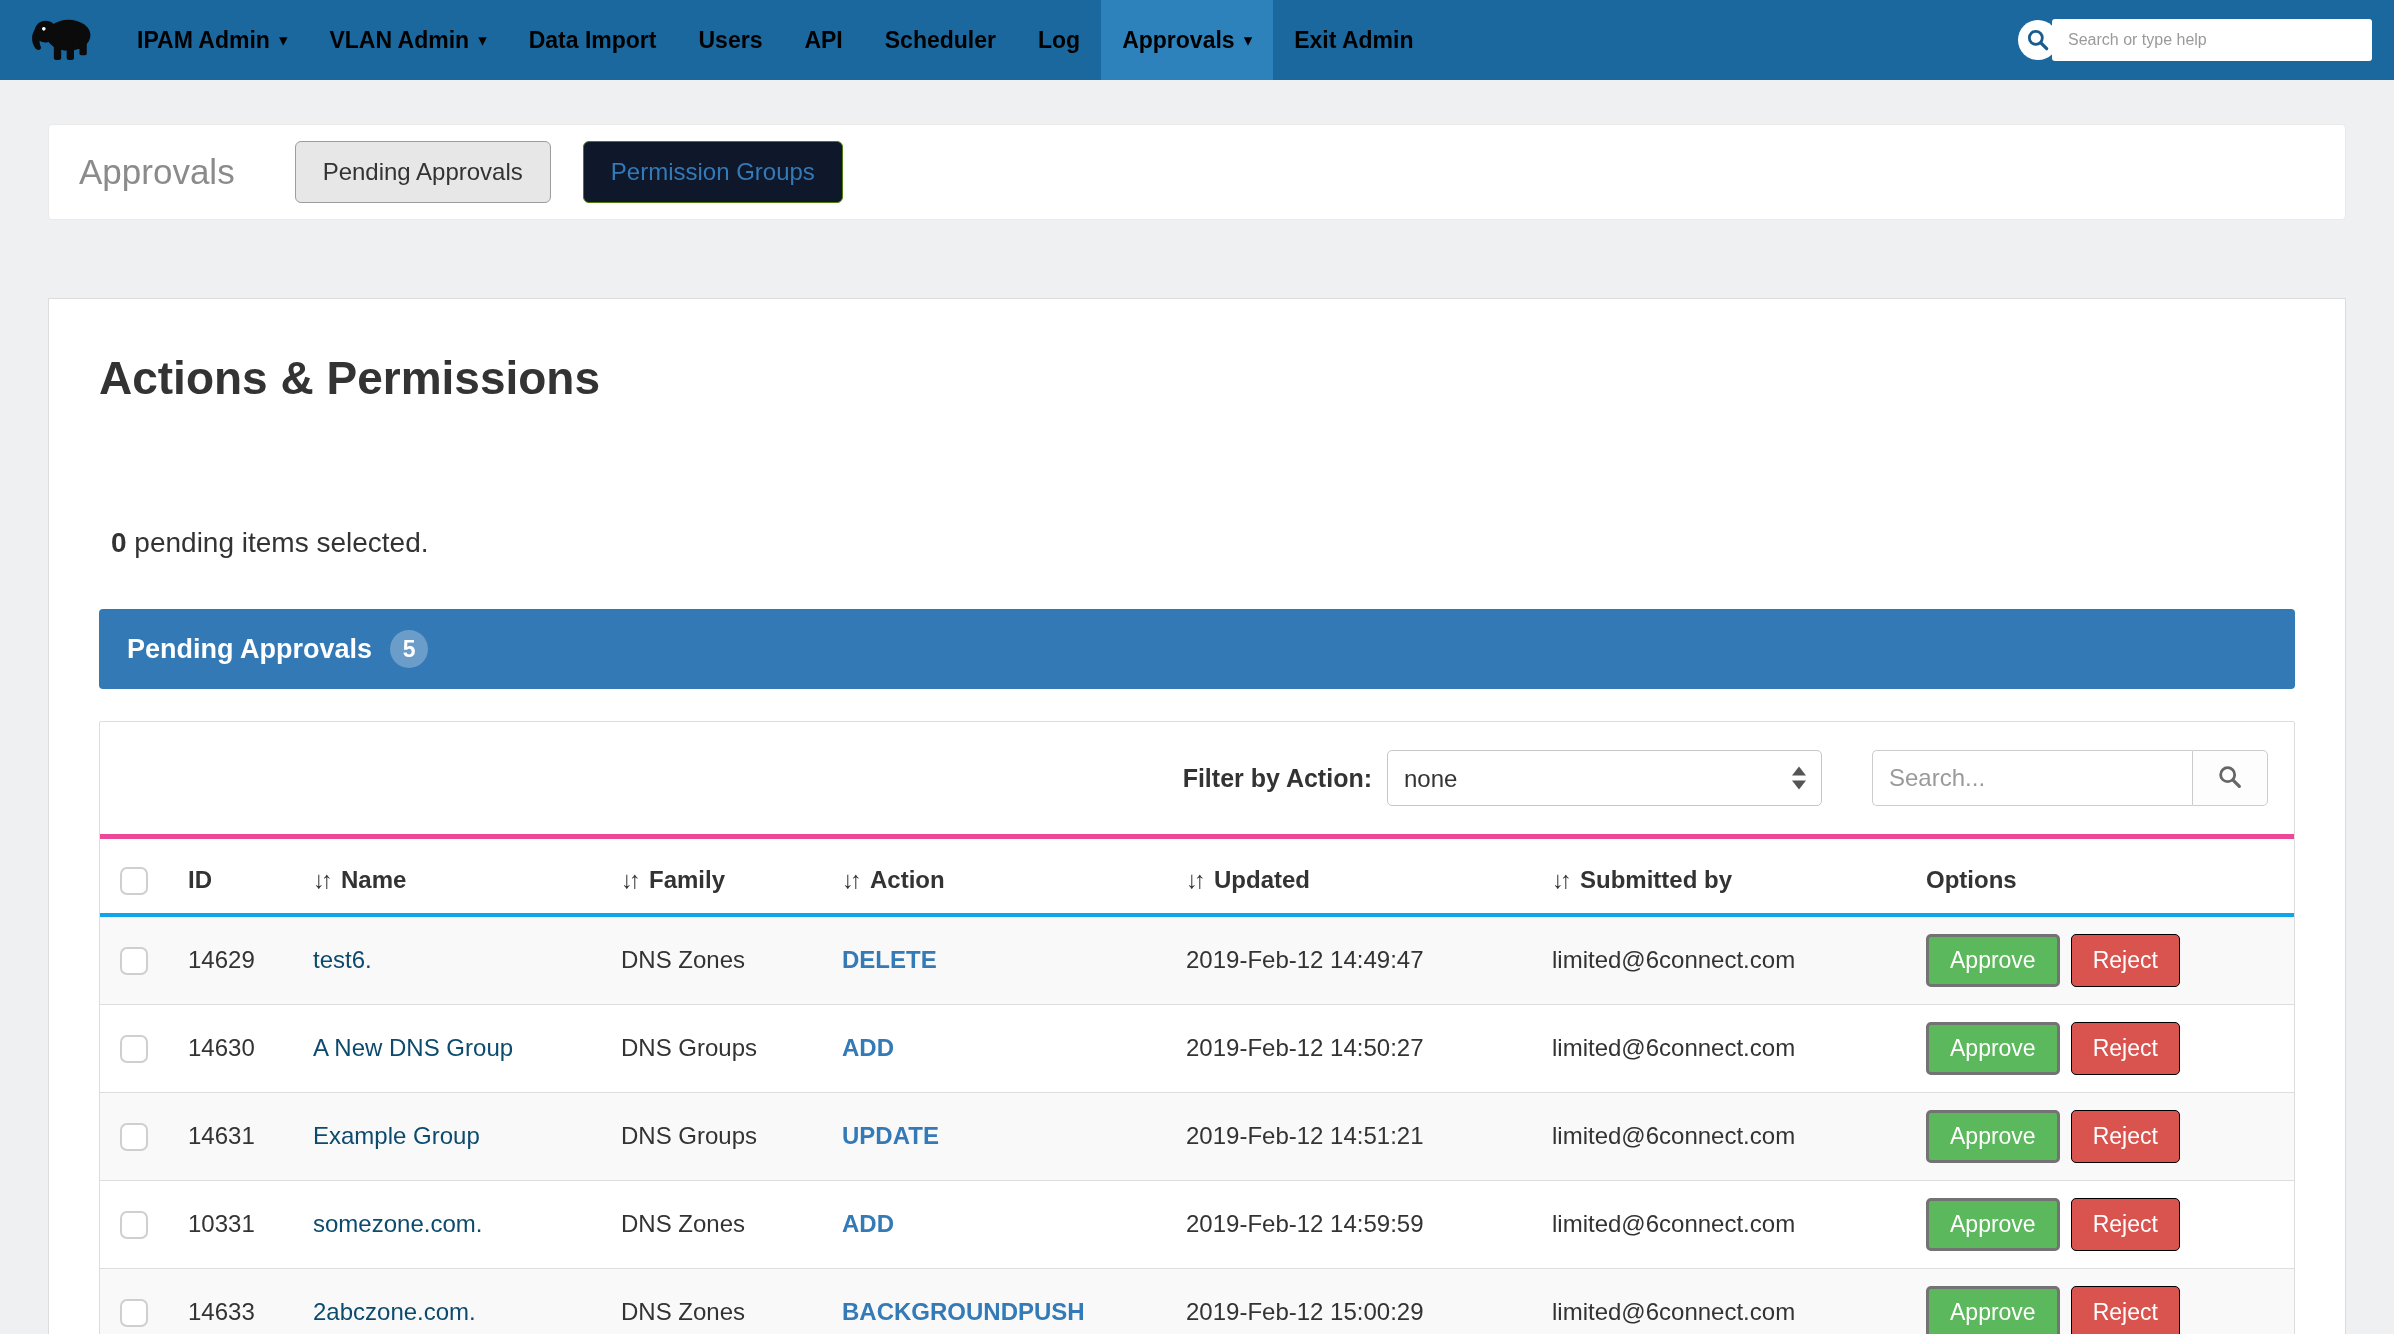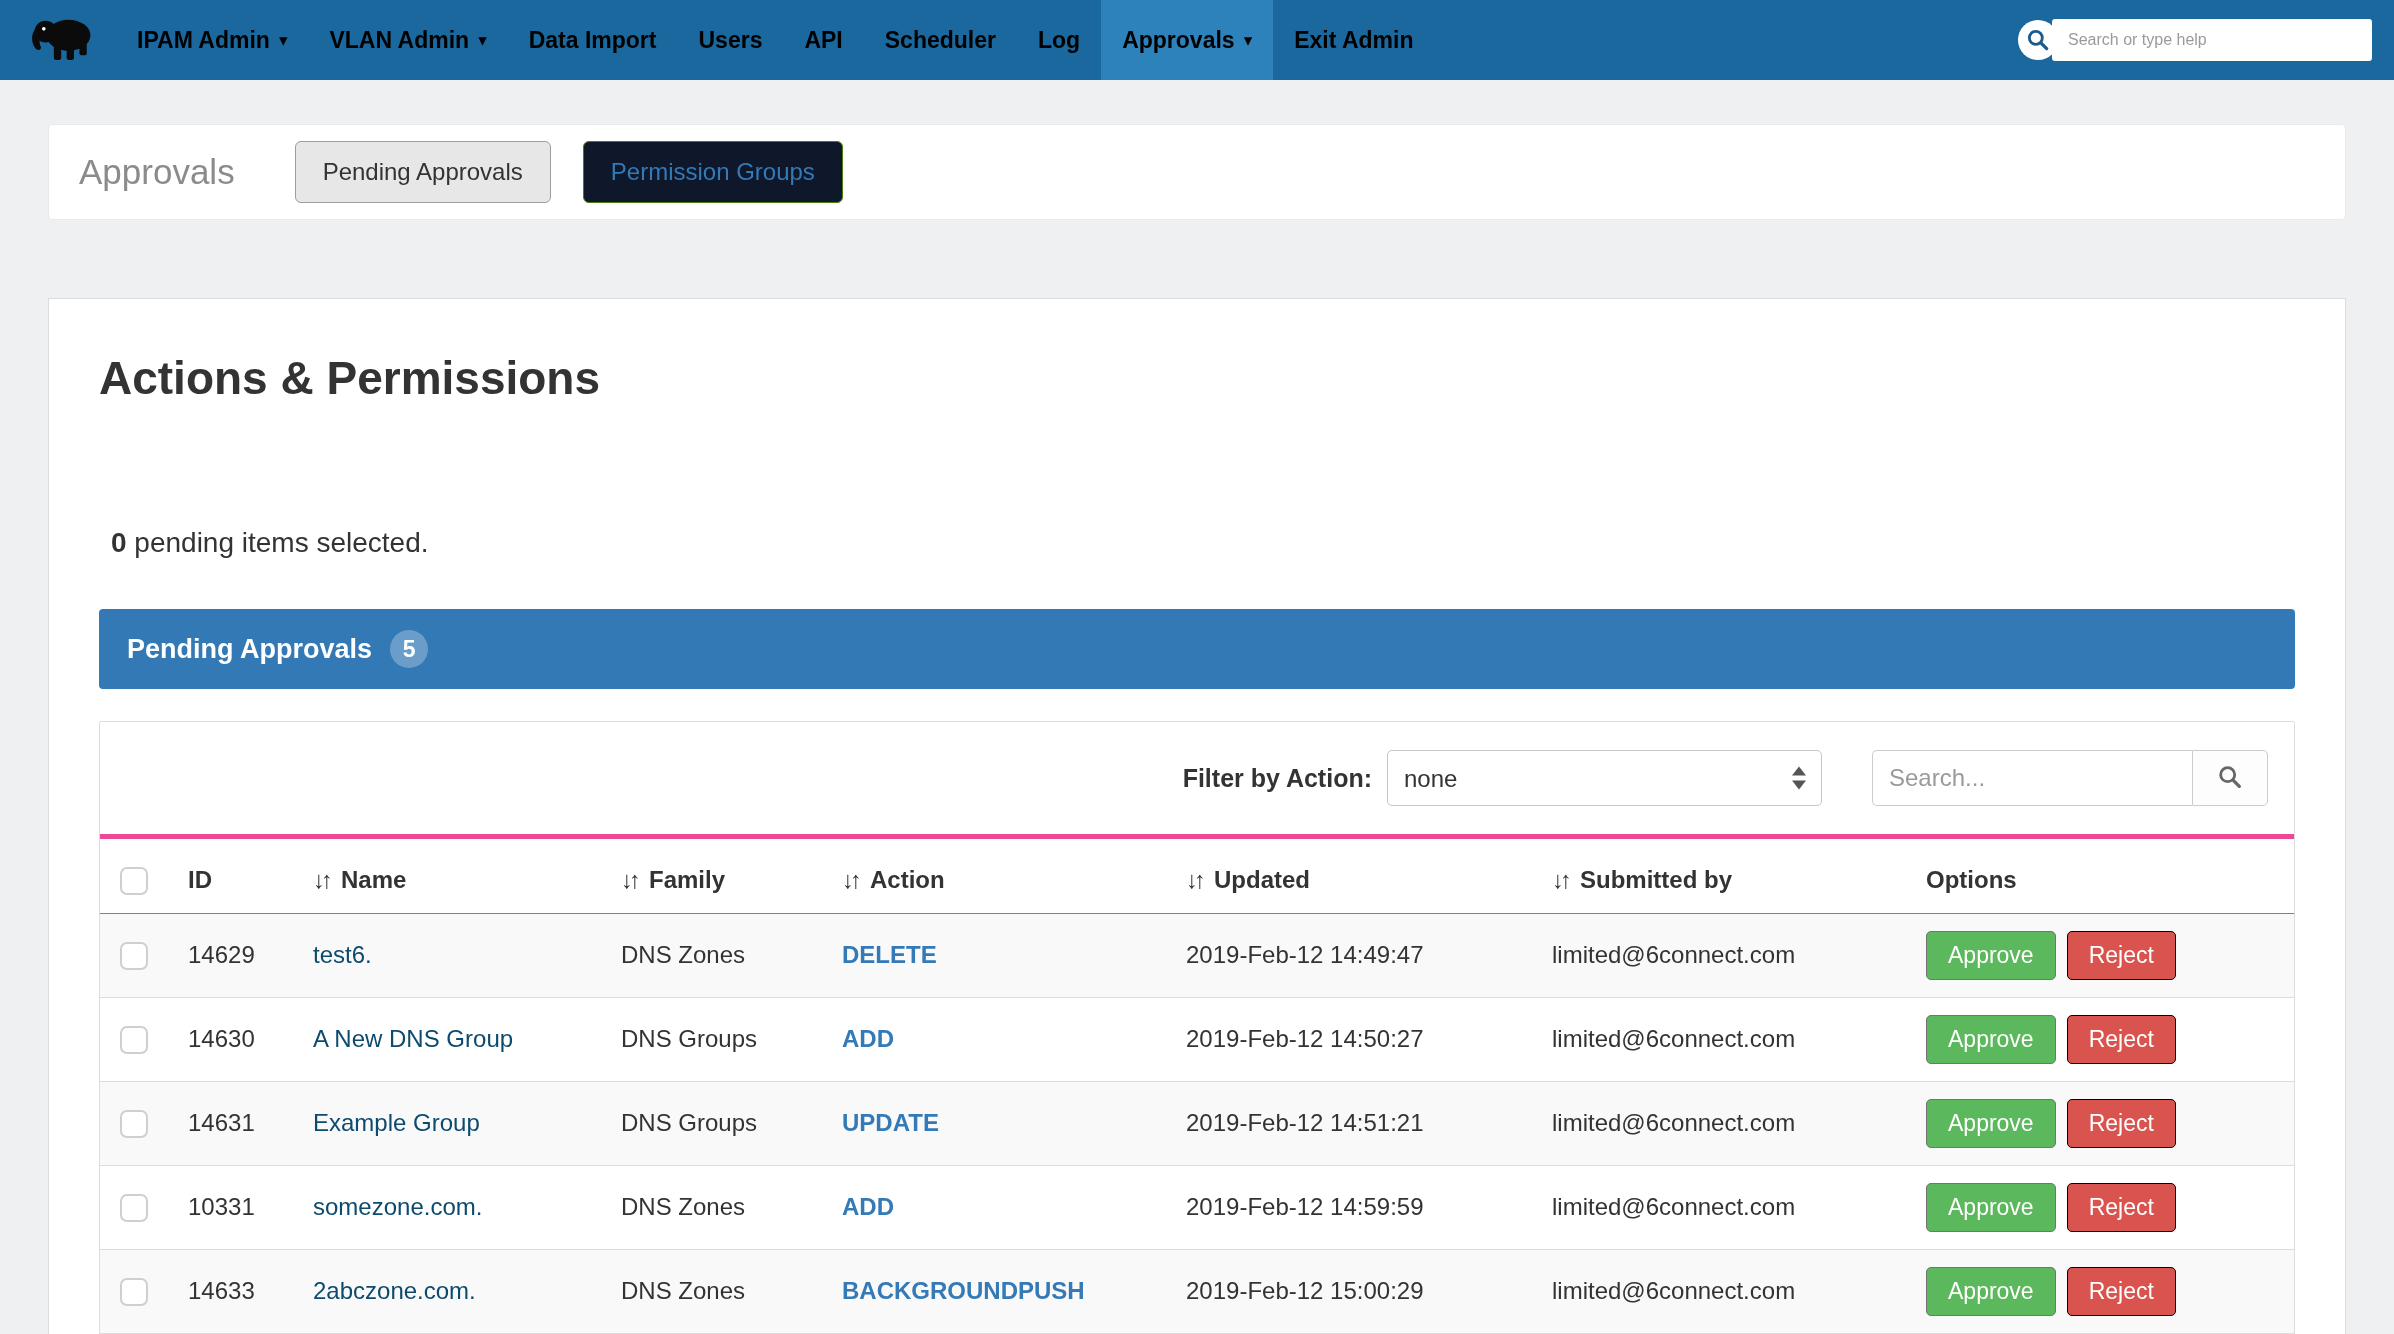--- a/index.html
+++ b/index.html
@@ -219,21 +219,21 @@
   table.approvals {
     width: 100%;
     border-collapse: collapse;
     font-size: 24px;
     color: #333;
   }
   table.approvals th {
     text-align: left;
     font-weight: 700;
     padding: 26px 16px 18px;
-    border-bottom: 1px solid #0ea5e9;
+    border-bottom: 4px solid #0ea5e9;
     white-space: nowrap;
   }
   table.approvals td {
     padding: 17px 16px;
     border-bottom: 1px solid #ddd;
     white-space: nowrap;
   }
   table.approvals tbody tr:nth-child(odd) { background: #f9f9f9; }
   .sort-icon {
     letter-spacing: -4px;
@@ -264,21 +264,21 @@
 
   .opt-btns { display: flex; gap: 11px; }
   .btn-approve, .btn-reject {
     font-family: inherit;
     font-size: 23px;
     color: #fff;
     padding: 10px 21px;
     border-radius: 5px;
     cursor: pointer;
   }
-  .btn-approve { background: #5cb85c; border: 1px solid #737373; }
+  .btn-approve { background: #5cb85c; border: 3px solid #737373; }
   .btn-reject  { background: #d9534f; border: 1px solid #000000; }
 </style>
 </head>
 <body>
 
 <header class="navbar">
   <div class="brand">
     <span>
       <svg viewBox="0 0 70 52" width="64" height="48" aria-hidden="true">
         <g fill="#0b0b0b">

